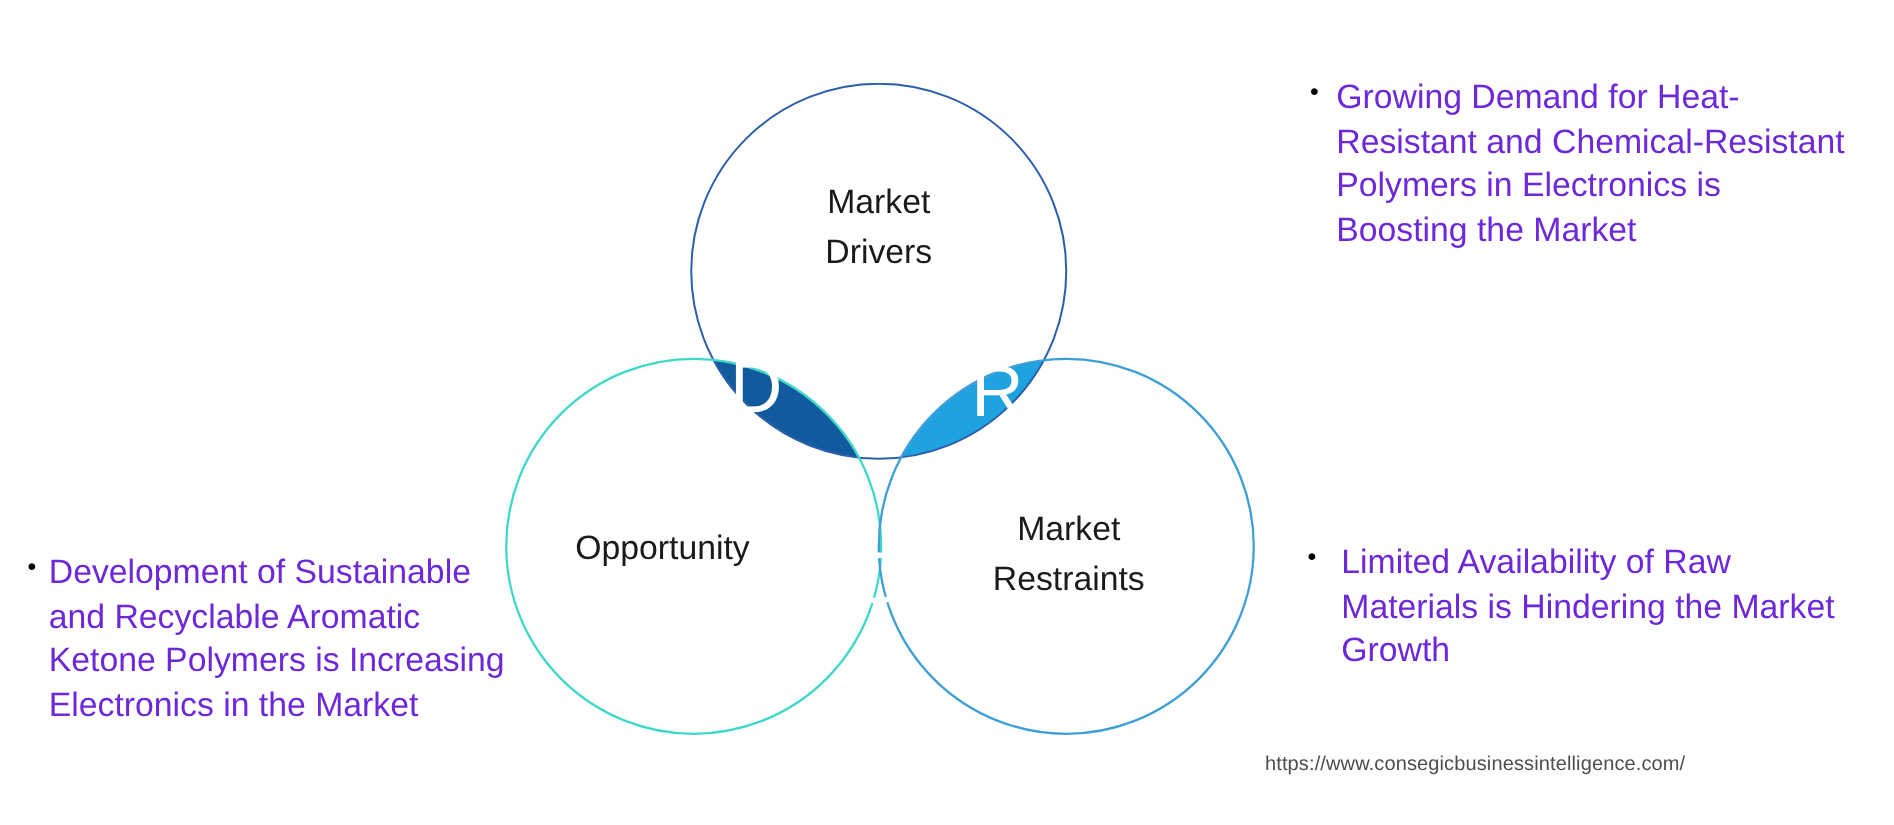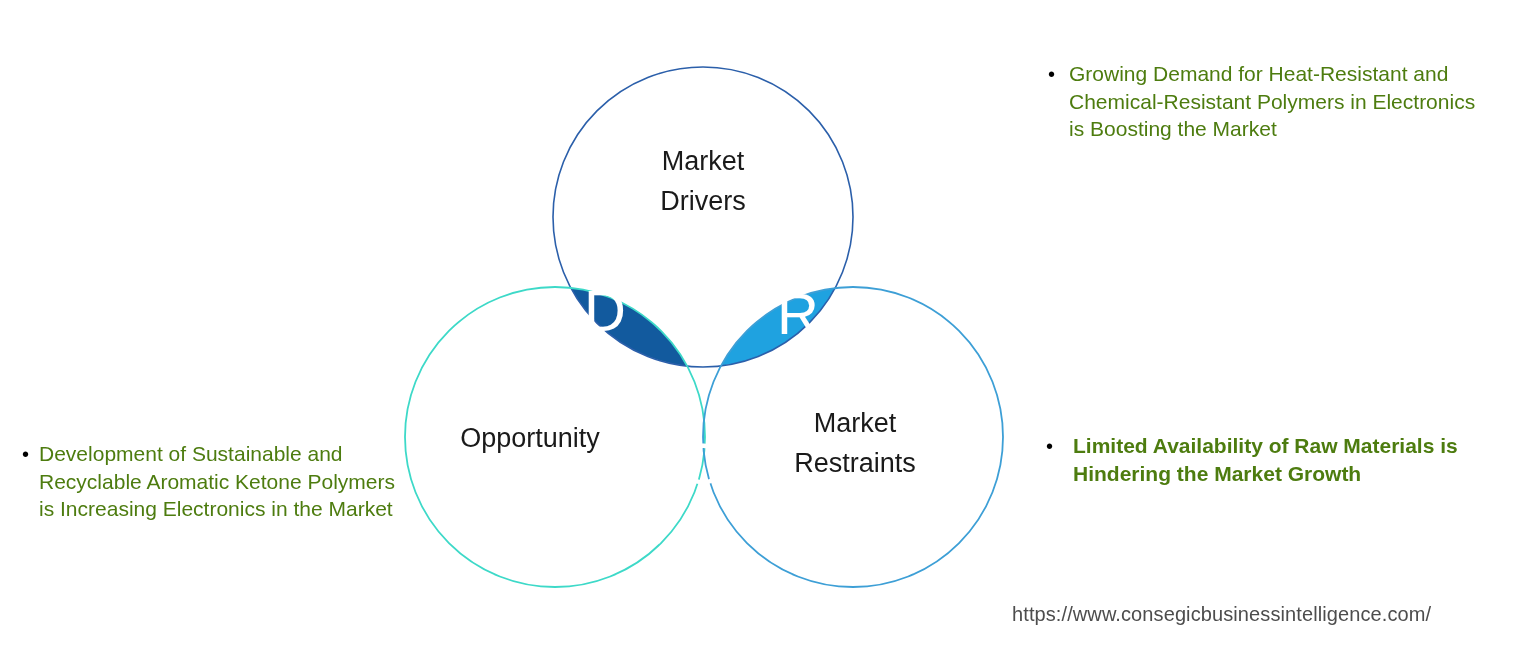--- a/index.html
+++ b/index.html
@@ -64,55 +64,55 @@
   }
   .bullet-dot {
     flex: 0 0 auto;
     font-size: 20px;
     line-height: 1;
     color: #000000;
     margin-top: 4px;
   }
   .callout-text {
     font-family: "Liberation Sans", sans-serif;
-    font-size: 21px;
+    font-size: 27px;
     line-height: 1.32;
-    color: #4d7c0f;
+    color: #6d28d9;
     font-weight: 400;
   }
 
   #callout-driver {
     left: 1048px;
     top: 60px;
     width: 440px;
   }
   #callout-driver .bullet-dot { margin-right: 14px; }
 
   #callout-restraint {
     left: 1046px;
     top: 432px;
     width: 445px;
   }
   #callout-restraint .bullet-dot { margin-right: 18px; }
-  #callout-restraint .callout-text { padding-left: 2px; font-weight: bold; }
+  #callout-restraint .callout-text { padding-left: 2px; }
 
   #callout-opportunity {
     left: 22px;
     top: 440px;
     width: 390px;
   }
   #callout-opportunity .bullet-dot { margin-right: 10px; }
 
   
   .source-url {
     position: absolute;
     left: 1012px;
     top: 603px;
     font-family: "Liberation Sans", sans-serif;
-    font-size: 20px;
+    font-size: 16px;
     color: #4d4d4d;
     letter-spacing: 0.1px;
     white-space: nowrap;
   }
 </style>
 </head>
 <body>
 
 <div class="canvas">
 

